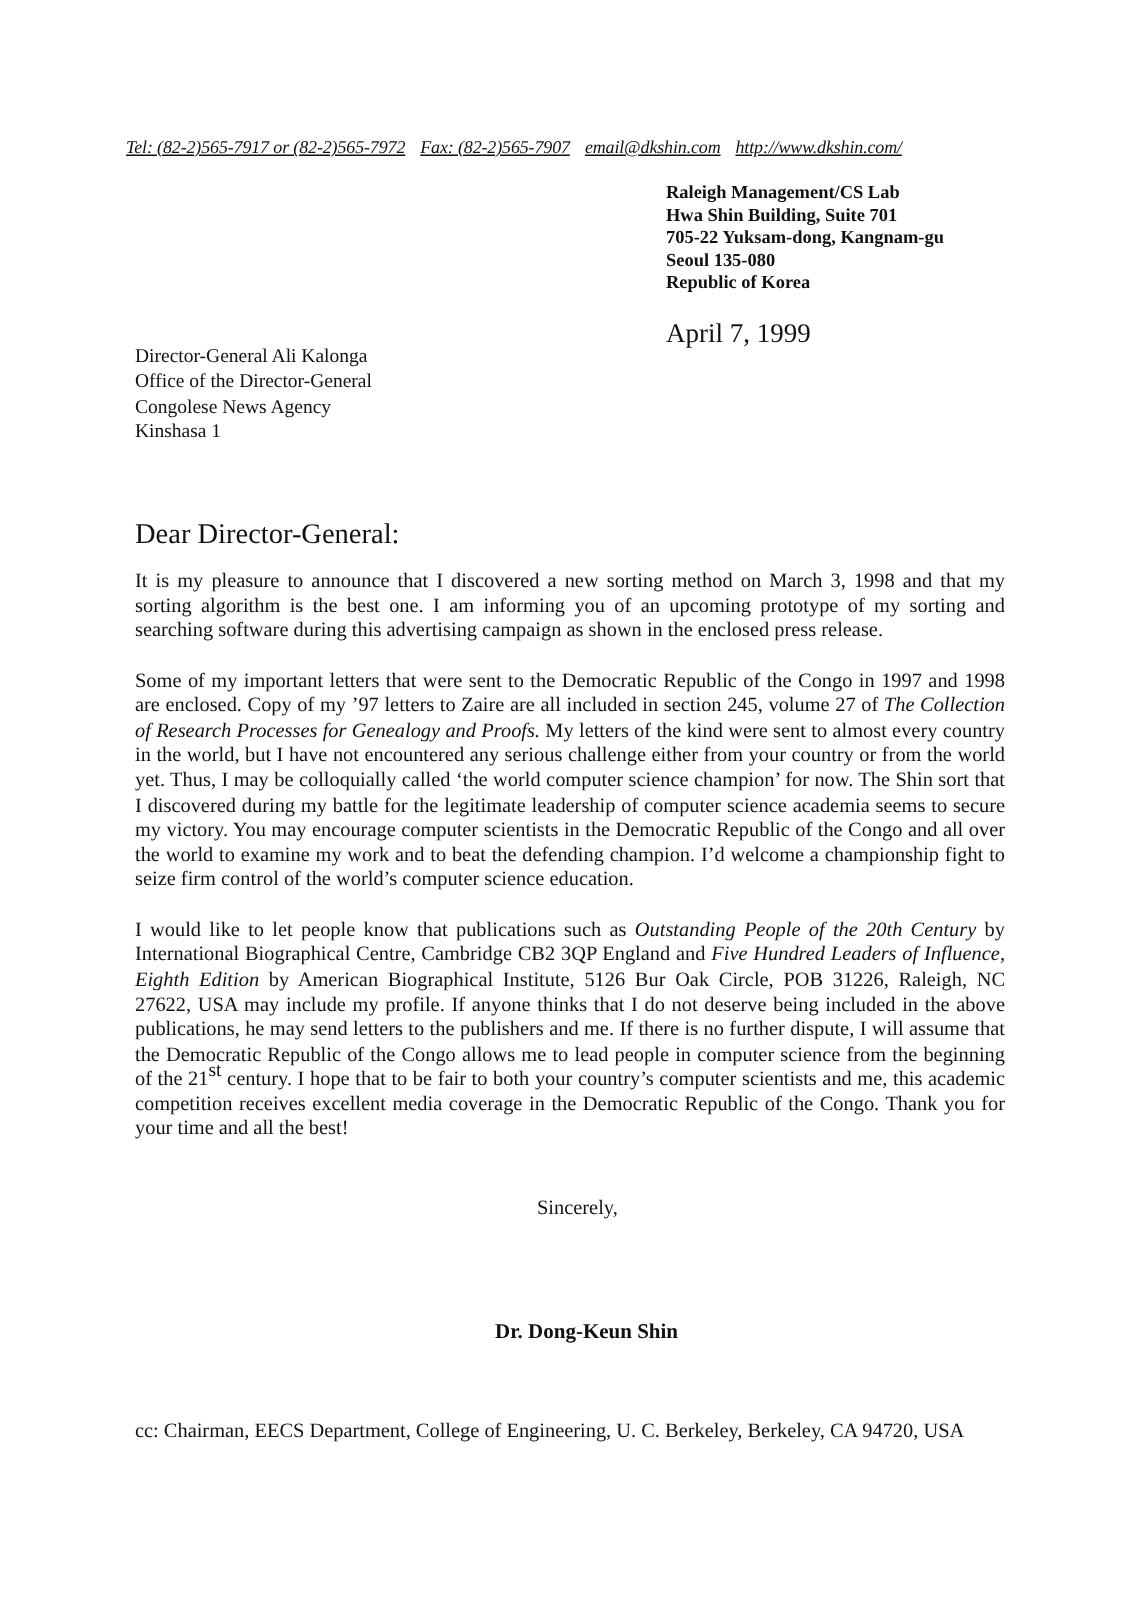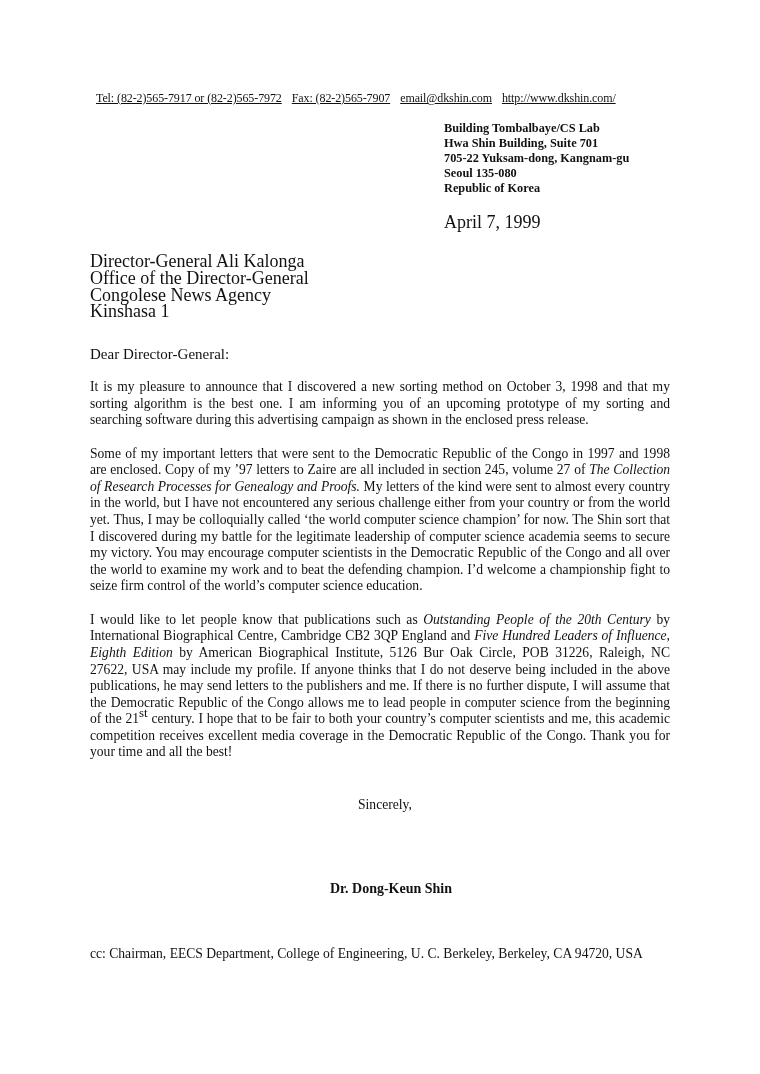--- a/index.html
+++ b/index.html
@@ -1,74 +1,74 @@
 <!DOCTYPE html>
 <html><head>
   <meta charset="utf-8">
   <style>
     html, body { margin: 0; padding: 0; background: #ffffff; }
     body {
       width: 760px; height: 1074px; position: relative; overflow: hidden;
       font-family: "Liberation Serif", serif; color: #111;
     }
     .hdr {
-      position: absolute; left: 96px; top: 91px; width: 575px;
-      font-size: 12px; text-decoration: underline;
+      position: absolute; left: 84px; top: 91px; width: 575px;
+      font-size: 12px; font-style: italic; text-decoration: underline;
       white-space: nowrap; letter-spacing: -0.1px;
     }
     .hdr span { margin-right: 10px; }
     .sender {
       position: absolute; left: 444px; top: 121px;
       font-size: 12.3px; font-weight: bold; line-height: 15px;
     }
     .date {
       position: absolute; left: 444px; top: 212px; font-size: 18px;
     }
     .recipient {
       position: absolute; left: 90px; top: 229px;
-      font-size: 18px; line-height: 16.8px; margin-top: 24px;
+      font-size: 13px; line-height: 16.8px;
     }
     .salutation {
-      position: absolute; left: 90px; top: 346px; font-size: 15px;
+      position: absolute; left: 90px; top: 346px; font-size: 19px;
     }
     .body {
       position: absolute; left: 90px; top: 379px; width: 580px;
       font-size: 13.6px; line-height: 16.6px; text-align: justify;
     }
     .body p { margin: 0 0 16.8px 0; }
     .closing { position: absolute; left: 358px; top: 797px; font-size: 13.6px; }
     .signer { position: absolute; left: 330px; top: 881px; font-size: 14px; font-weight: bold; }
     .cc { position: absolute; left: 90px; top: 946px; font-size: 13.6px; white-space: nowrap; }
     sup { font-size: 13px; line-height: 0; }
   </style>
 </head>
 <body>
 
 <div class="hdr"><span>Tel: (82-2)565-7917 or (82-2)565-7972</span><span>Fax: (82-2)565-7907</span><span>email@dkshin.com</span><span>http://www.dkshin.com/</span></div>
 
 <div class="sender">
-  <div>Building Tombalbaye/CS Lab</div>
+  <div>Raleigh Management/CS Lab</div>
   <div>Hwa Shin Building, Suite 701</div>
   <div>705-22 Yuksam-dong, Kangnam-gu</div>
   <div>Seoul 135-080</div>
   <div>Republic of Korea</div>
 </div>
 
 <div class="date">April 7, 1999</div>
 
 <div class="recipient">
   <div>Director-General Ali Kalonga</div>
   <div>Office of the Director-General</div>
   <div>Congolese News Agency</div>
   <div>Kinshasa 1</div>
 </div>
 
 <div class="salutation">Dear Director-General:</div>
 
 <div class="body">
-  <p>It is my pleasure to announce that I discovered a new sorting method on October 3, 1998 and that my sorting algorithm is the best one.   I am informing you of an upcoming prototype of my sorting and searching software during this advertising campaign as shown in the enclosed press release.</p>
+  <p>It is my pleasure to announce that I discovered a new sorting method on March 3, 1998 and that my sorting algorithm is the best one.   I am informing you of an upcoming prototype of my sorting and searching software during this advertising campaign as shown in the enclosed press release.</p>
   <p><span>Some of my important letters that were sent to the Democratic Republic of the Congo in 1997 and 1998 are enclosed.   Copy of my ’97 letters to Zaire are all included in section 245, volume 27 of </span><i>The Collection of Research Processes for Genealogy and Proofs.</i><span>   My letters of the kind were sent to almost every country in the world, but I have not encountered any serious challenge either from your country or from the world yet.   Thus, I may be colloquially called ‘the world computer science champion’ for now.   The Shin sort that I discovered during my battle for the legitimate leadership of computer science academia seems to secure my victory.   You may encourage computer scientists in the Democratic Republic of the Congo and all over the world to examine my work and to beat the defending champion.   I’d welcome a championship fight to seize firm control of the world’s computer science education.</span></p>
   <p><span>I would like to let people know that publications such as </span><i>Outstanding People of the 20th Century</i><span> by International Biographical Centre, Cambridge CB2 3QP England and </span><i>Five Hundred Leaders of Influence</i><span>, </span><i>Eighth Edition</i><span> by American Biographical Institute, 5126 Bur Oak Circle, POB 31226, Raleigh, NC 27622, USA may include my profile.   If anyone thinks that I do not deserve being included in the above publications, he may send letters to the publishers and me.   If there is no further dispute, I will assume that the Democratic Republic of the Congo allows me to lead people in computer science from the beginning of the 21</span><sup>st</sup><span> century.   I hope that to be fair to both your country’s computer scientists and me, this academic competition receives excellent media coverage in the Democratic Republic of the Congo.   Thank you for your time and all the best!</span></p>
 </div>
 
 <div class="closing">Sincerely,</div>
 <div class="signer">Dr. Dong-Keun Shin</div>
 <div class="cc">cc: Chairman, EECS Department, College of Engineering, U. C. Berkeley, Berkeley, CA 94720, USA</div>
 
 </body></html>

